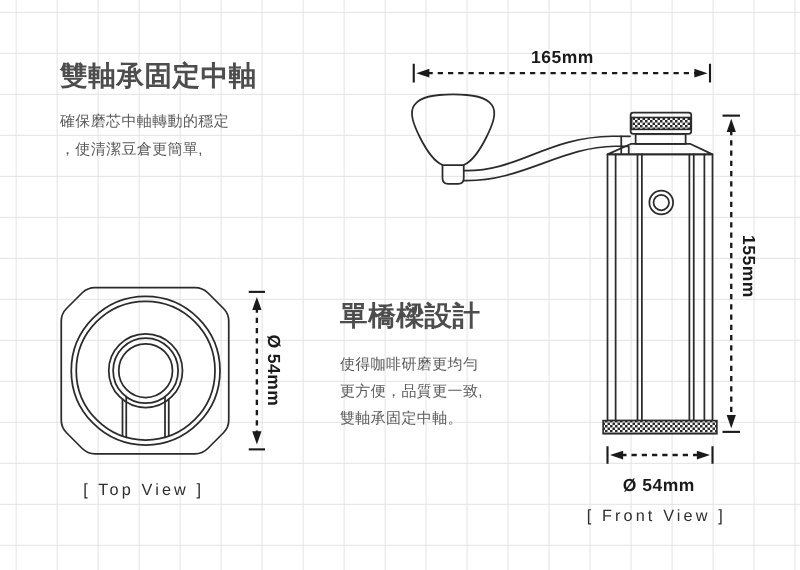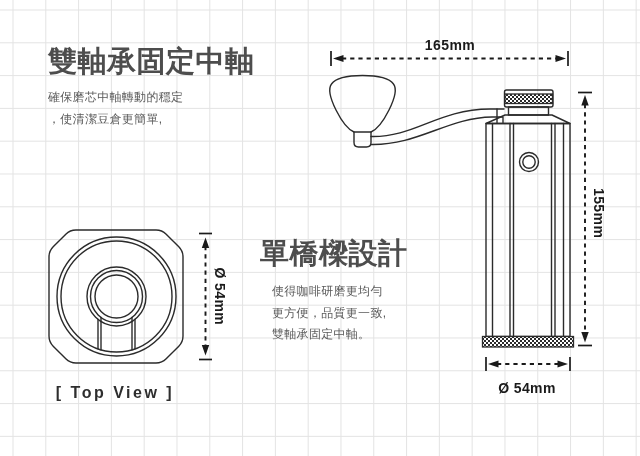--- a/index.html
+++ b/index.html
@@ -19,31 +19,31 @@
     background-position:12.5px 9.5px;
   }
   svg.blueprint{position:absolute; left:0; top:0;}
   .art{stroke:var(--line-art); stroke-width:1.4; fill:none; stroke-linejoin:round; stroke-linecap:round;}
   .knurl-fill{fill:url(#knurl); stroke:var(--line-art); stroke-width:1.3;}
   .dim{stroke:var(--dimension); stroke-width:1.7; fill:none;}
   .dash{stroke:var(--dimension); stroke-width:1.9; fill:none; stroke-dasharray:4.2 4;}
   .arr{fill:var(--dimension); stroke:none;}
   .txt{position:absolute; color:var(--body-text);}
   .feature-heading{
-    font-size:29px; font-weight:700; color:var(--heading-text);
+    font-size:22px; font-weight:700; color:var(--heading-text);
     line-height:34px; letter-spacing:0.5px; white-space:nowrap;
   }
   .feature-line{font-size:12px; line-height:21.5px; letter-spacing:0.3px; white-space:nowrap;}
   .dim-label{
     font-size:14px; font-weight:600; color:var(--dimension);
     letter-spacing:0.4px; text-align:center; white-space:nowrap;
   }
   .rot{transform:rotate(90deg); transform-origin:center center;}
   .caption{
-    font-size:16px; font-weight:700; color:#2e2e2e;
+    font-size:13px; font-weight:400; color:#2e2e2e;
     letter-spacing:2.5px; text-align:center; white-space:nowrap;
   }
 </style>
 </head>
 <body>
 
 <div class="canvas">
 
   <svg class="blueprint" width="640" height="456" viewBox="0 0 640 456">
     <defs>
@@ -134,30 +134,31 @@
       </g>
     </g>
   </svg>
 
   <div class="txt feature-heading" style="left:48px; top:44px;">雙軸承固定中軸</div>
   <div class="txt" style="left:48px; top:87px;">
     <div class="feature-line">確保磨芯中軸轉動的穩定</div>
     <div class="feature-line">，使清潔豆倉更簡單,</div>
   </div>
 
-  <div class="txt feature-heading" style="left:260px; top:236px;">單橋樑設計</div>
+  <div class="txt feature-heading" style="left:272px; top:236px;">單橋樑設計</div>
   <div class="txt" style="left:272px; top:281px;">
     <div class="feature-line">使得咖啡研磨更均勻</div>
     <div class="feature-line">更方便，品質更一致,</div>
     <div class="feature-line">雙軸承固定中軸。</div>
   </div>
 
   <div class="txt dim-label" style="left:420px; top:37px; width:60px;text-align:center;">165mm</div>
 
   <div class="txt dim-label rot" style="left:577px; top:202px; width:44px; height:16px;">155mm</div>
 
   <div class="txt dim-label rot" style="left:191px; top:288px; width:57px; height:16px;">Ø 54mm</div>
 
   <div class="txt dim-label" style="left:497px; top:380px; width:60px;">Ø 54mm</div>
 
   <div class="txt caption" style="left:54px; top:384px; width:122px;">[ Top View ]</div>
 
+  <div class="txt caption" style="left:453px; top:405px; width:144px;">[ Front View ]</div>
 </div>
 
 </body></html>

